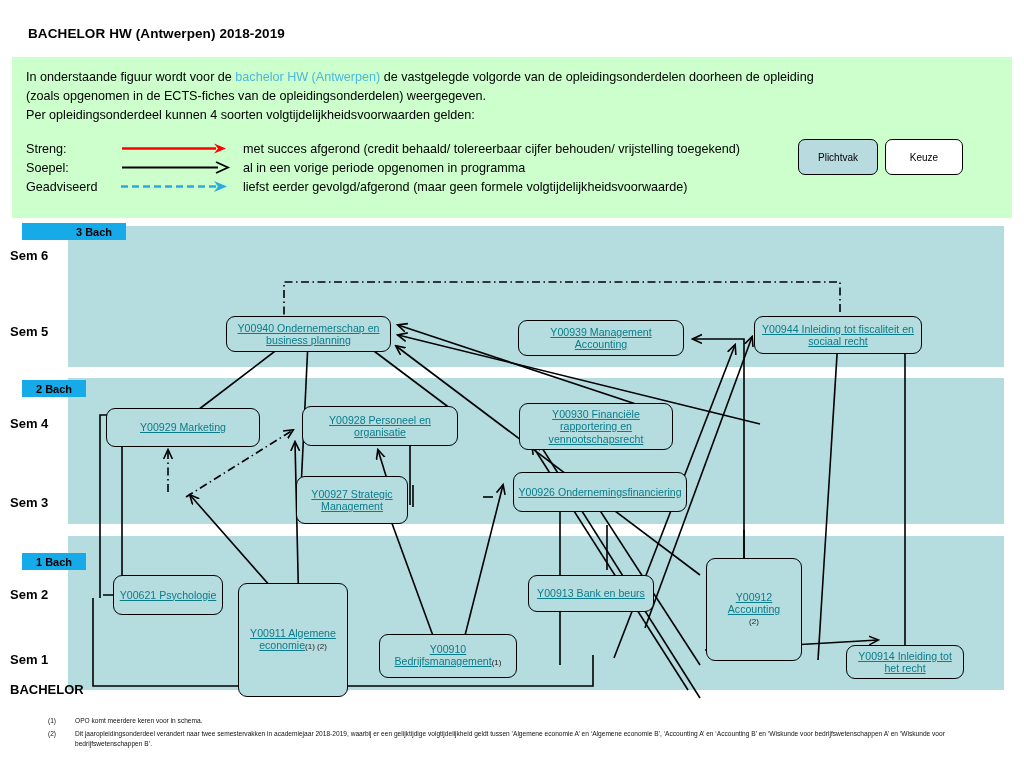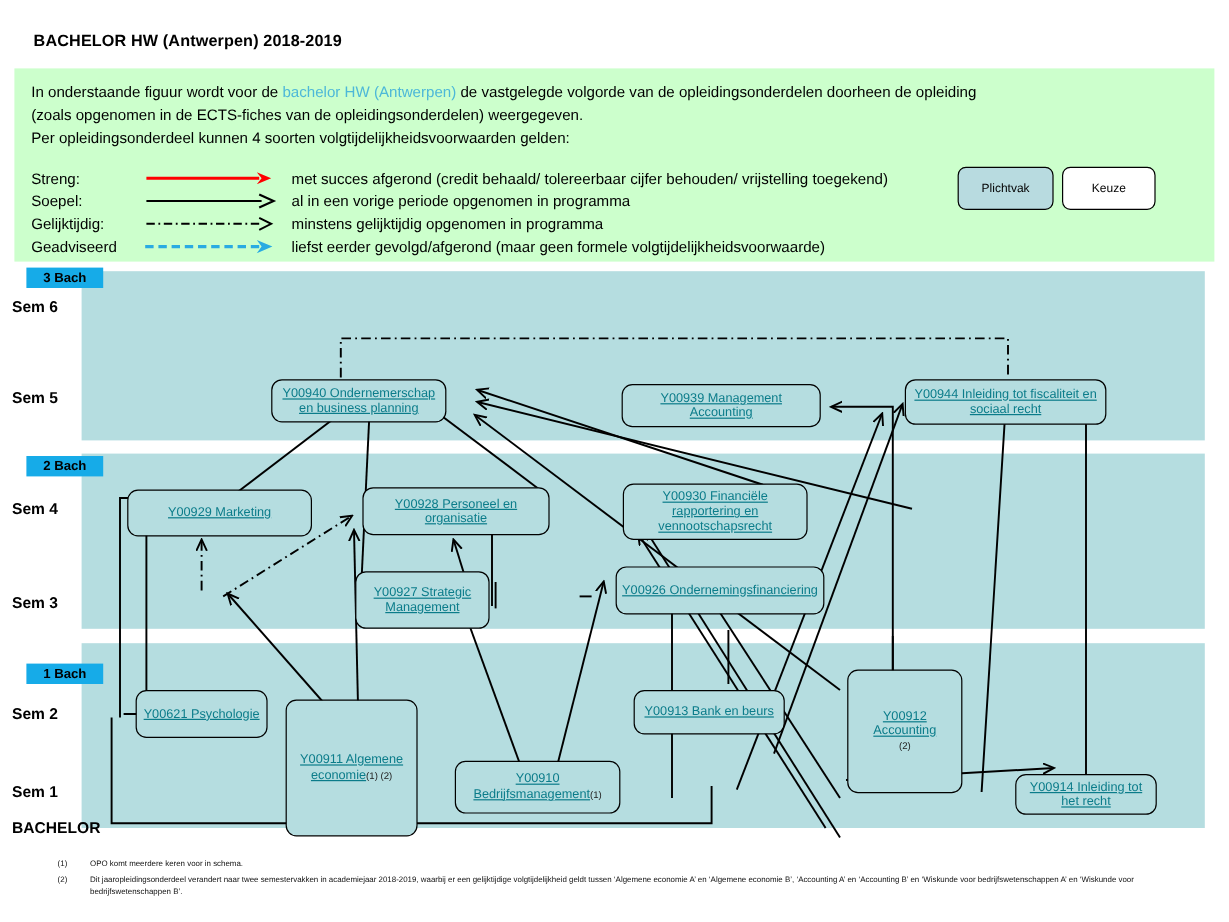--- a/index.html
+++ b/index.html
@@ -79,30 +79,20 @@
         <div class="lr-label">Soepel:</div>
         <div class="lr-art">
           <svg width="125" height="19" viewBox="0 0 125 19">
             <line x1="4" y1="9.5" x2="100" y2="9.5" stroke="#000" stroke-width="1.8"></line>
             <path d="M98 4 L110 9.5 L98 15" fill="none" stroke="#000" stroke-width="1.8"></path>
           </svg>
         </div>
         <div class="lr-desc">al in een vorige periode opgenomen in programma</div>
       </div>
 
-      <div class="lrow">
-        <div class="lr-label">Gelijktijdig:</div>
-        <div class="lr-art">
-          <svg width="125" height="19" viewBox="0 0 125 19">
-            <line x1="4" y1="9.5" x2="100" y2="9.5" stroke="#000" stroke-width="1.7" stroke-dasharray="7,3,1.5,3"></line>
-            <path d="M98 4.5 L108 9.5 L98 14.5" fill="none" stroke="#000" stroke-width="1.6"></path>
-          </svg>
-        </div>
-        <div class="lr-desc">minstens gelijktijdig opgenomen in programma</div>
-      </div>
 
       <div class="lrow">
         <div class="lr-label">Geadviseerd</div>
         <div class="lr-art">
           <svg width="125" height="19" viewBox="0 0 125 19">
             <line x1="-8" y1="9.5" x2="98" y2="9.5" stroke="#29abe2" stroke-width="2.6" stroke-dasharray="7,4"></line>
             <path d="M96 4 L109 9.5 L96 15 L100 9.5 Z" fill="#29abe2"></path>
           </svg>
         </div>
         <div class="lr-desc">liefst eerder gevolgd/afgerond (maar geen formele volgtijdelijkheidsvoorwaarde)</div>
@@ -117,21 +107,21 @@
   <div class="sample keuze">
       <span>Keuze</span>
     </div>
 
   <div class="diagram">
 
     <div class="band" style="top:6px;height:141px;"></div>
     <div class="band" style="top:158px;height:146px;"></div>
     <div class="band" style="top:316px;height:154px;"></div>
 
-    <div class="bandtag" style="left:22px;top:3px;">3 Bach</div>
+    <div class="bandtag" style="left:22px;top:3px;padding-left:40px;">3 Bach</div>
     <div class="bandtag" style="left:22px;top:160px;">2 Bach</div>
     <div class="bandtag" style="left:22px;top:333px;">1 Bach</div>
 
     <div class="semlbl" style="top:28px;">Sem 6</div>
     <div class="semlbl" style="top:104px;">Sem 5</div>
     <div class="semlbl" style="top:196px;">Sem 4</div>
     <div class="semlbl" style="top:275px;">Sem 3</div>
     <div class="semlbl" style="top:367px;">Sem 2</div>
     <div class="semlbl" style="top:432px;">Sem 1</div>
     <div class="semlbl" style="top:462px;">BACHELOR</div>
@@ -191,21 +181,21 @@
       <g fill="none" stroke="#000" stroke-width="1.6">
         <path d="M93,378 L93,466 L593,466 L593,435"></path>
         <path d="M103,375 L148,375"></path>
         <path d="M413,287 L413,265"></path>
         <path d="M493,277 L483,277"></path>
         <path d="M607,350 L607,305"></path>
         <path d="M744,345 L744,310"></path>
       </g>
     </svg>
 
-    <div class="node" style="left:226px;top:96px;width:146px;height:36px;">
+    <div class="node" style="left:226px;top:96px;width:165px;height:36px;">
       <span class="lnk">Y00940 Ondernemerschap en business planning</span>
     </div>
 
     <div class="node" style="left:518px;top:100px;width:166px;height:36px;">
       <span class="lnk">Y00939 Management Accounting</span>
     </div>
 
     <div class="node" style="left:754px;top:96px;width:168px;height:38px;">
       <span class="lnk">Y00944 Inleiding tot fiscaliteit en sociaal recht</span>
     </div>

